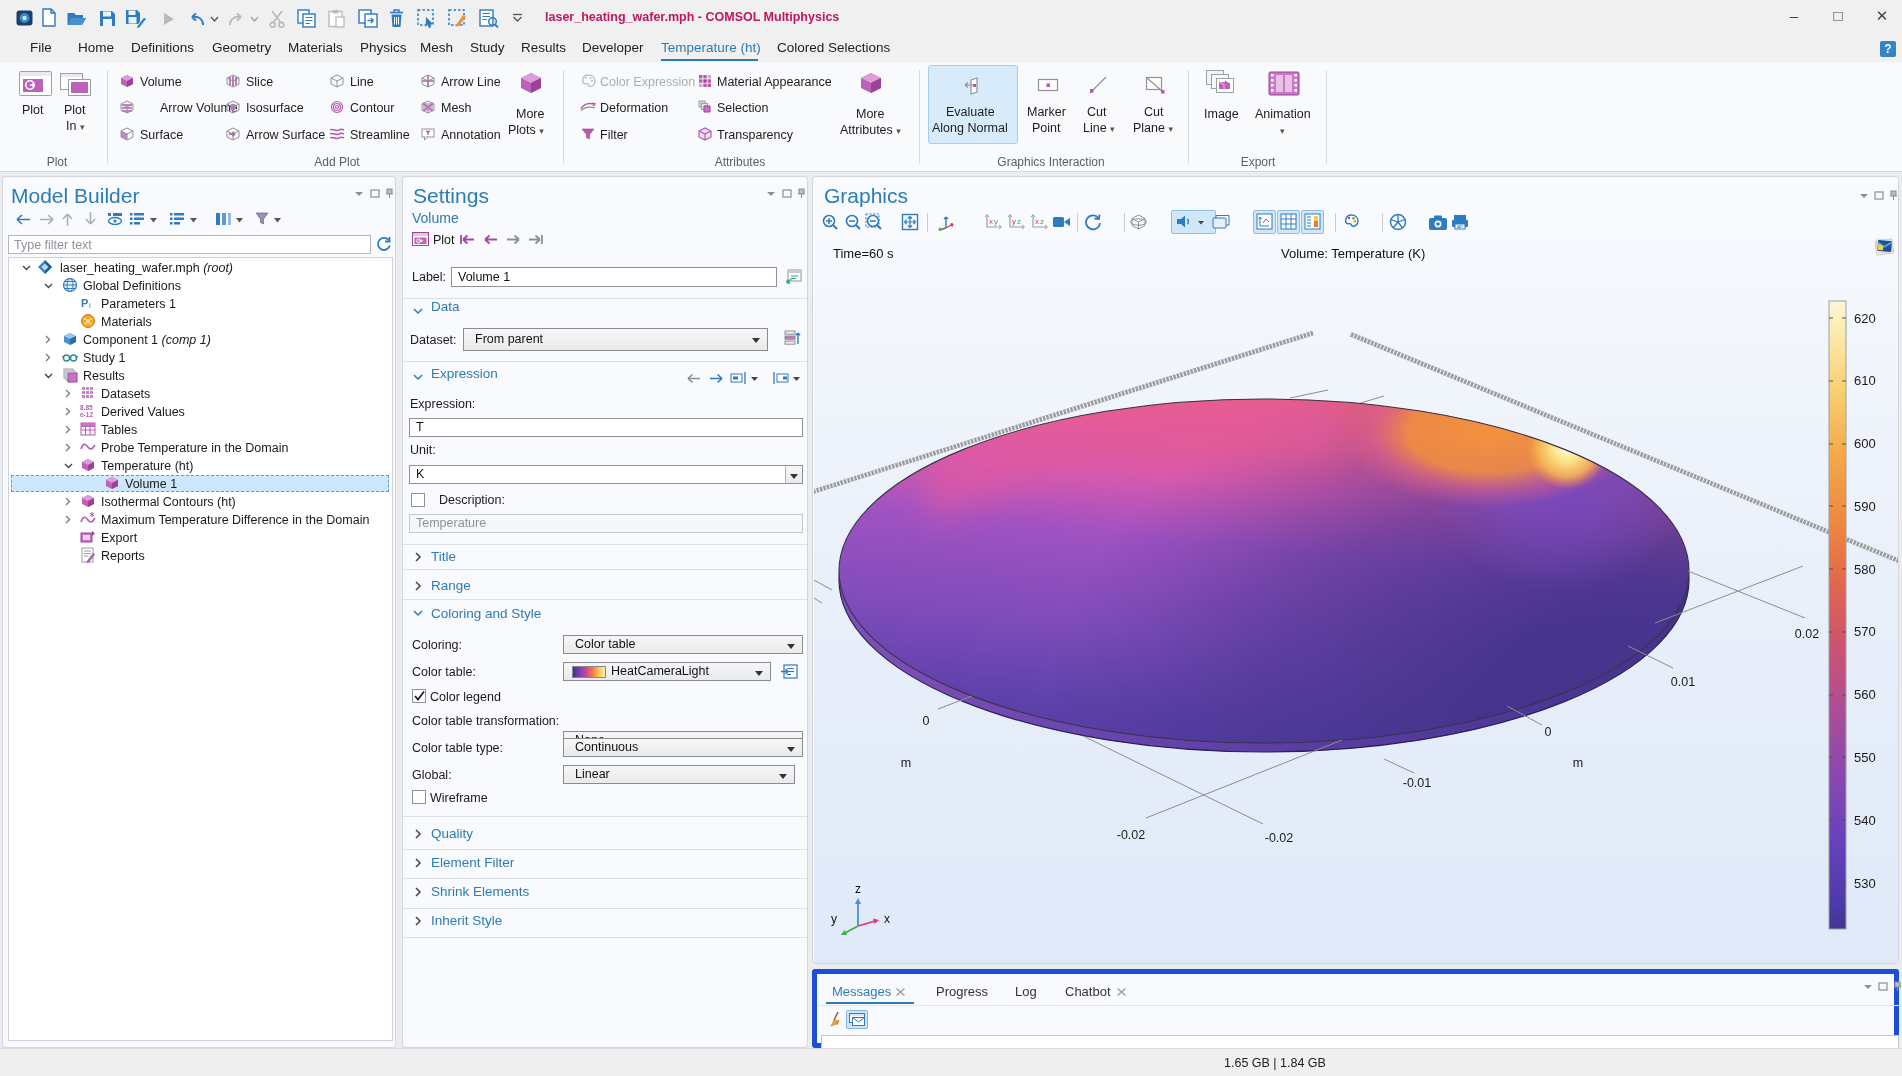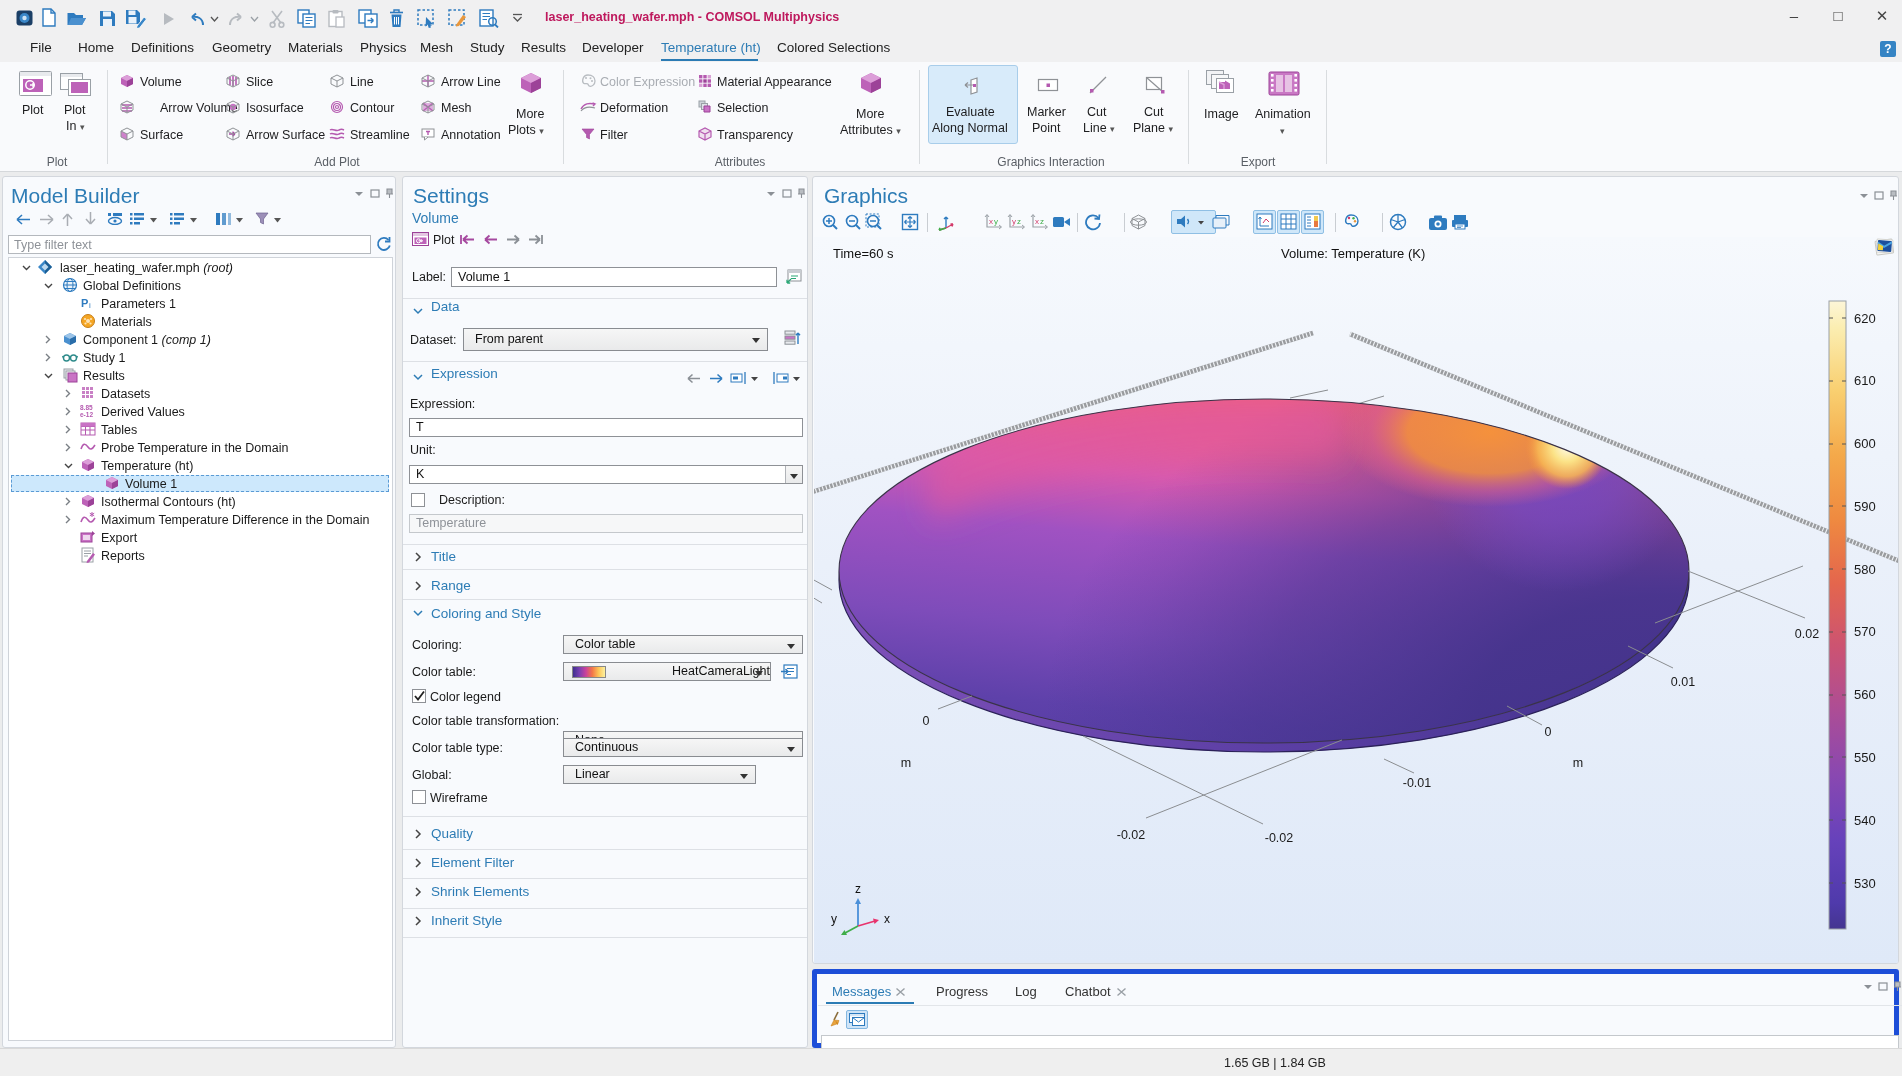--- a/index.html
+++ b/index.html
@@ -736,37 +736,37 @@
     </svg>
 <div class="shead" style="left:28px;top:401px;">Range</div>
 <div class="divider" style="top:422px;"></div>
 <svg class="abs" style="left:10px;top:433px" width="10" height="7" viewBox="0 0 10 7">
       <path d="M1 1 5 5 9 1" stroke="#2d7cb5" stroke-width="1.5" fill="none"></path>
     </svg>
 <div class="shead" style="left:28px;top:429px;">Coloring and Style</div>
 <div class="slabel" style="left:9px;top:461px;">Coloring:</div>
 <div class="sdrop" style="left:160px;top:458px;width:240px;height:19px;line-height:17px;">Color table<span class="arr"></span></div>
 <div class="slabel" style="left:9px;top:488px;">Color table:</div>
-<div class="sdrop" style="left:160px;top:485px;width:208px;height:19px;line-height:17px;padding-left:47px;text-align:right;">HeatCameraLight<span class="arr"></span><span style="position:absolute;left:8px;top:3px;width:34px;height:12px;background:linear-gradient(90deg,#3f2f8e,#7a3fb2,#c9429c,#f37648,#fdc557,#fdf1a0);border:0.5px solid #888;"></span></div>
+<div class="sdrop" style="left:160px;top:485px;width:208px;height:19px;line-height:17px;padding-left:47px;">HeatCameraLight<span class="arr"></span><span style="position:absolute;left:8px;top:3px;width:34px;height:12px;background:linear-gradient(90deg,#3f2f8e,#7a3fb2,#c9429c,#f37648,#fdc557,#fdf1a0);border:0.5px solid #888;"></span></div>
 <svg class="abs" style="left:377px;top:485px" width="21" height="19" viewBox="0 0 21 19">
       <rect x="4" y="3" width="13" height="13" fill="#fff" stroke="#2e7bbf" stroke-width="1.2"></rect>
       <path d="M7 6.5 14 6.5 M7 9.5 14 9.5 M7 12.5 11 12.5" stroke="#2e7bbf"></path>
       <path d="M1 9.5 8 9.5 M8 9.5 5.5 7 M8 9.5 5.5 12" stroke="#2e7bbf" stroke-width="1.4" fill="none"></path>
     </svg>
 <div class="checkbox" style="left:9px;top:512px;"></div>
 <svg class="abs" style="left:10px;top:513px" width="13" height="12" viewBox="0 0 13 12">
       <path d="M2 6 5 9.5 11 1.5" stroke="#222" stroke-width="1.8" fill="none"></path>
     </svg>
 <div class="slabel" style="left:27px;top:513px;">Color legend</div>
 <div class="slabel" style="left:9px;top:537px;">Color table transformation:</div>
 <div class="sdrop" style="left:160px;top:534px;width:240px;height:19px;line-height:17px;margin-top:20px;">None<span class="arr"></span></div>
 <div class="slabel" style="left:9px;top:564px;">Color table type:</div>
 <div class="sdrop" style="left:160px;top:561px;width:240px;height:19px;line-height:17px;">Continuous<span class="arr"></span></div>
 <div class="slabel" style="left:9px;top:591px;">Global:</div>
-<div class="sdrop" style="left:160px;top:588px;width:193px;height:19px;line-height:17px;">Linear<span class="arr"></span></div>
+<div class="sdrop" style="left:160px;top:588px;width:232px;height:19px;line-height:17px;">Linear<span class="arr"></span></div>
 <div class="checkbox" style="left:9px;top:613px;"></div>
 <div class="slabel" style="left:27px;top:614px;">Wireframe</div>
 <div class="divider" style="top:639px;"></div>
 <svg class="abs" style="left:12px;top:652px" width="7" height="10" viewBox="0 0 7 10">
       <path d="M1 1 5 5 1 9" stroke="#444" stroke-width="1.5" fill="none"></path>
     </svg>
 <div class="shead" style="left:28px;top:649px;">Quality</div>
 <div class="divider" style="top:672px;"></div>
 <svg class="abs" style="left:12px;top:681px" width="7" height="10" viewBox="0 0 7 10">
       <path d="M1 1 5 5 1 9" stroke="#444" stroke-width="1.5" fill="none"></path>

